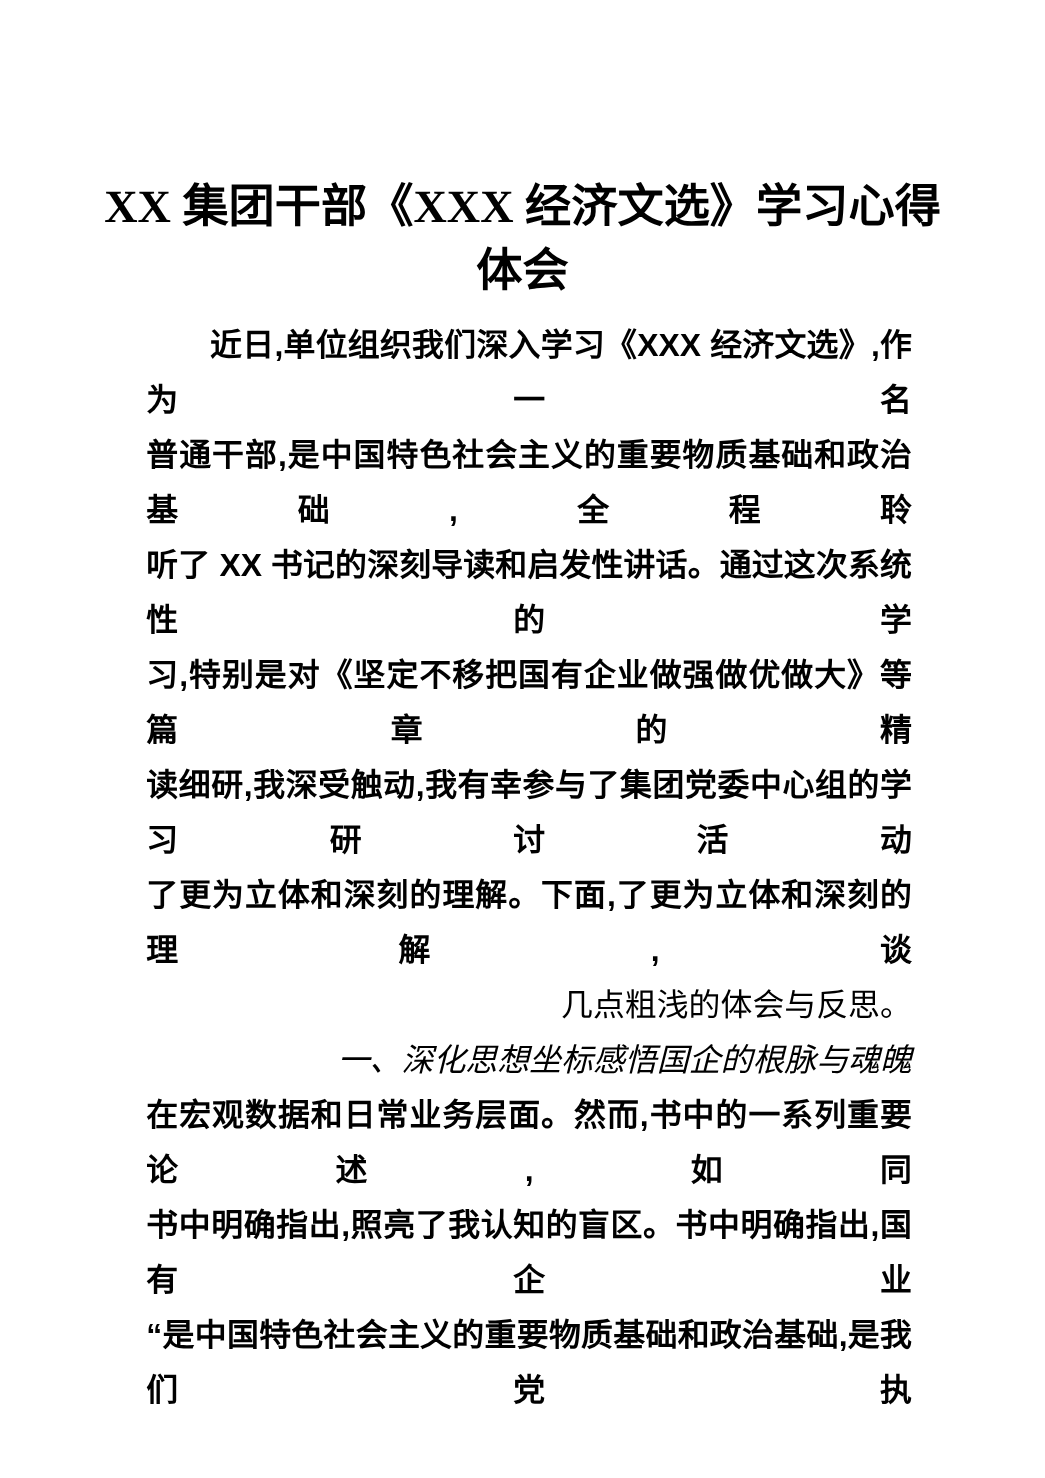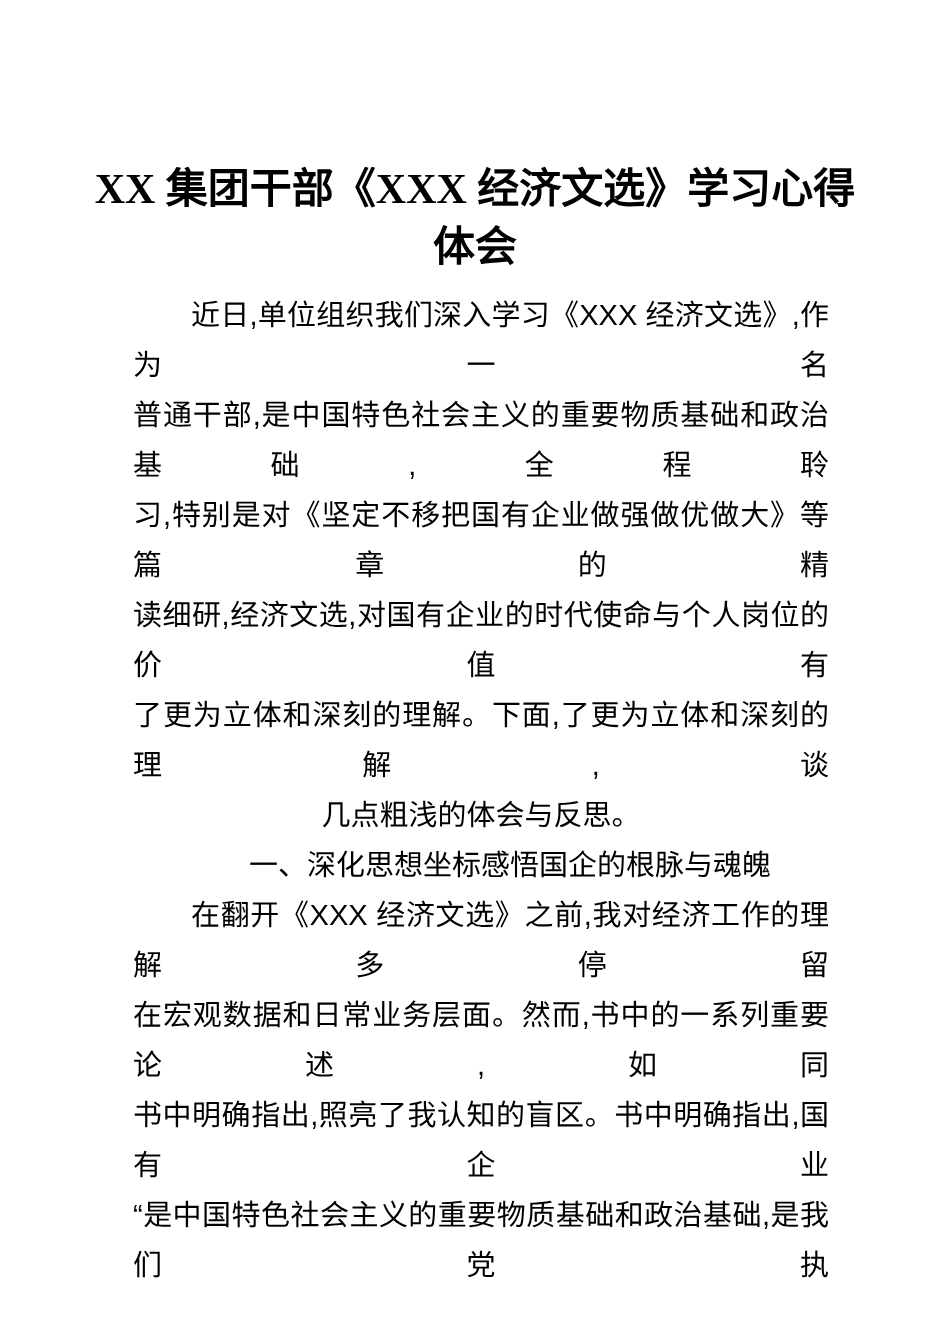--- a/index.html
+++ b/index.html
@@ -27,52 +27,54 @@
   }
   .doc-body {
     margin: 14px 105px 0 117px; 
     font-family: "Liberation Sans", "DejaVu Sans", sans-serif;
     font-size: 29px;
     line-height: 50px;
     color: #000000;
   }
   .line {
     white-space: nowrap;
-    text-align: center;
+    text-align: right;
   }
   .line.fill {
     white-space: normal;
     text-align: justify;
     text-align-last: justify;
+    font-weight: bold;
   }
   .line.indent {
     text-indent: 2em;
   }
   .line.heading {
     font-weight: 400;
+    font-style: italic;
   }
 </style>
 </head>
 <body>
 
 <div class="page">
 
   <h1 class="doc-title">
     <div>XX 集团干部《XXX 经济文选》学习心得</div>
     <div>体会</div>
   </h1>
 
   <div class="doc-body">
     <div class="line indent fill">近日,单位组织我们深入学习《XXX 经济文选》,作为一名</div>
     <div class="line fill">普通干部,是中国特色社会主义的重要物质基础和政治基础,全程聆</div>
+    <div class="line fill">听了 XX 书记的深刻导读和启发性讲话。通过这次系统性的学</div>
     <div class="line fill">习,特别是对《坚定不移把国有企业做强做优做大》等篇章的精</div>
-    <div class="line fill">读细研,经济文选,对国有企业的时代使命与个人岗位的价值有</div>
+    <div class="line fill">读细研,我深受触动,我有幸参与了集团党委中心组的学习研讨活动</div>
     <div class="line fill">了更为立体和深刻的理解。下面,了更为立体和深刻的理解,谈</div>
     <div class="line">几点粗浅的体会与反思。</div>
     <div class="line indent heading">一、深化思想坐标感悟国企的根脉与魂魄</div>
-    <div class="line indent fill">在翻开《XXX 经济文选》之前,我对经济工作的理解多停留</div>
     <div class="line fill">在宏观数据和日常业务层面。然而,书中的一系列重要论述,如同</div>
     <div class="line fill">书中明确指出,照亮了我认知的盲区。书中明确指出,国有企业</div>
     <div class="line fill">“是中国特色社会主义的重要物质基础和政治基础,是我们党执</div>
 
   </div>
 
 </div>
 
 </body></html>

